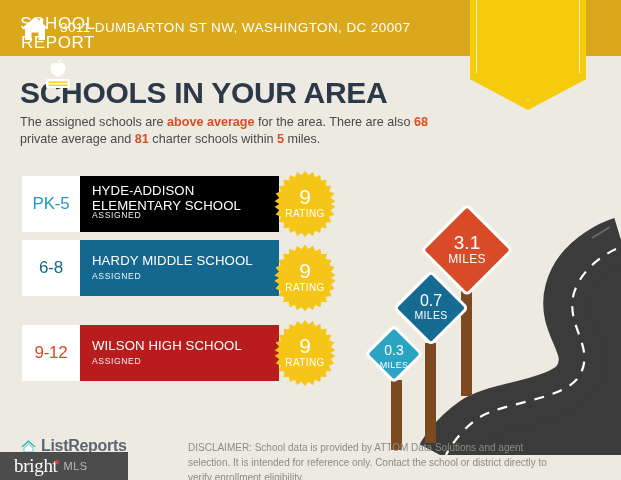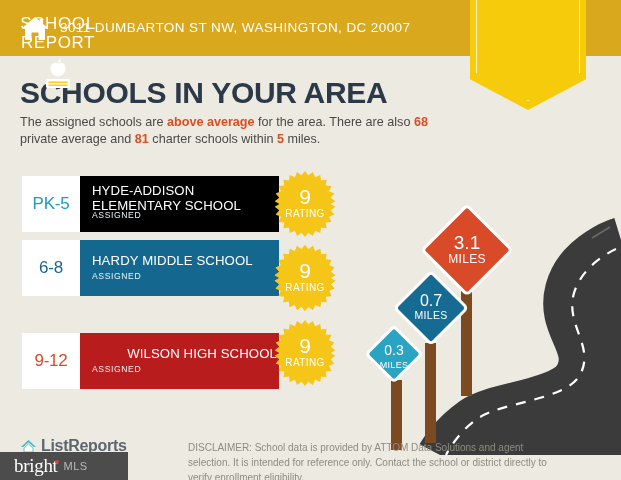--- a/index.html
+++ b/index.html
@@ -96,21 +96,21 @@
 
   
   .row {
     position: absolute;
     left: 22px;
     width: 257px;
     height: 56px;
   }
   .row1 { top: 176px; }
   .row2 { top: 240px; }
-  .row3 { top: 333px; text-align: right; }
+  .row3 { top: 325px; }
 
   .grade-box {
     position: absolute;
     left: 0; top: 0;
     width: 58px; height: 56px;
     background: #ffffff;
     display: flex;
     align-items: center;
     justify-content: center;
     font-size: 17px;

